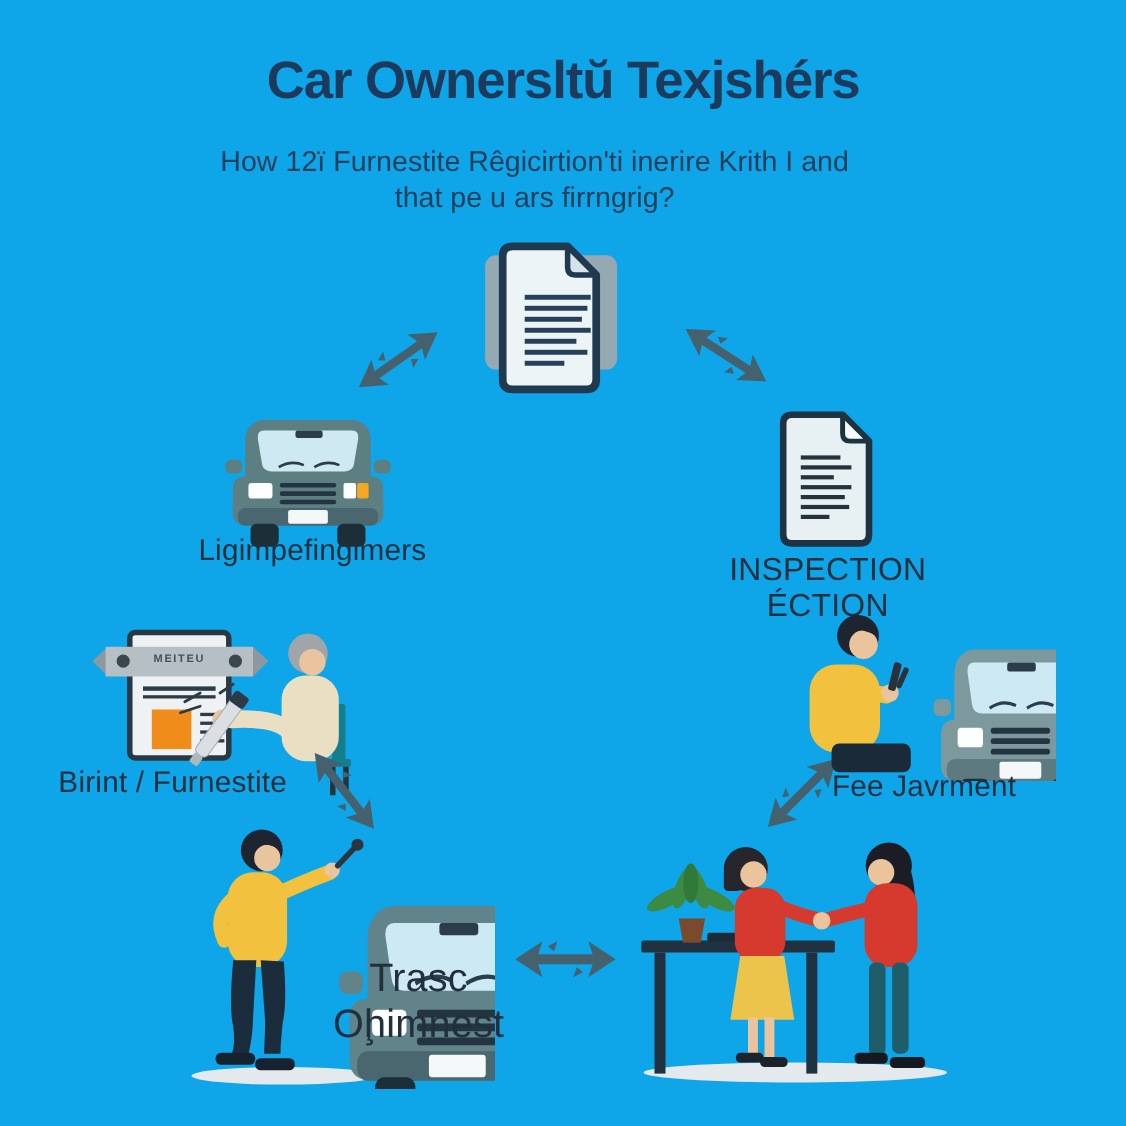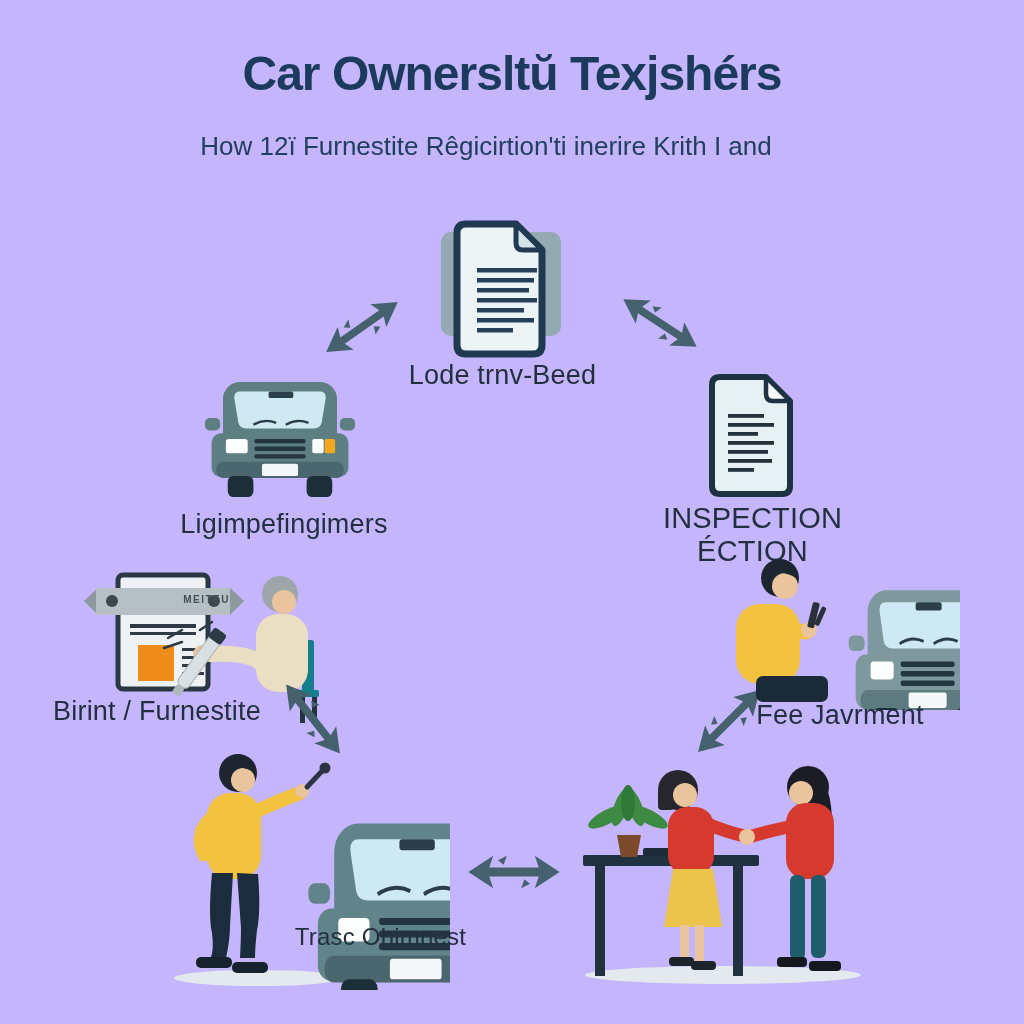--- a/index.html
+++ b/index.html
@@ -1,36 +1,36 @@
 <!DOCTYPE html>
 <html><head>
 <meta charset="utf-8">
 <style>
   html,body{margin:0;padding:0;background:#ffffff;}
   .canvas{
     position:relative;width:1024px;height:1024px;overflow:hidden;
-    background:#c4b5fd;font-family:"Liberation Sans",sans-serif;
+    background:#0ea5e9;font-family:"Liberation Sans",sans-serif;
   }
   .abs{position:absolute;}
   .title{
     left:0;top:46px;width:1024px;text-align:center;
     font-size:48px;font-weight:bold;letter-spacing:-1px;color:#1c3a5c;
   }
   .subtitle{
     left:0;top:130px;width:972px;text-align:center;
     font-size:26px;line-height:33px;color:#21405c;font-weight:normal;
   }
   .lbl{
     text-align:center;color:#22303e;font-size:27px;letter-spacing:.2px;
   }
   .lbl-caps{font-size:29px;}
   .arrow-box svg{display:block;width:100%;height:100%;fill:#44616d;}
   .scene svg{display:block;width:100%;height:100%;}
   .banner-text{
-    text-align:right;font-size:10px;font-weight:bold;letter-spacing:1.5px;
+    text-align:center;font-size:10px;font-weight:bold;letter-spacing:1.5px;
     color:#454f54;
   }
 </style>
 </head>
 <body>
 
 <svg width="0" height="0" style="position:absolute">
   <defs>
     <symbol id="dbl-arrow" viewBox="0 0 120 44">
       <path d="M3 22 L34 4 L29 17 L91 17 L86 4 L117 22 L86 40 L91 27 L29 27 L34 40 Z"></path>
@@ -60,57 +60,57 @@
       <rect x="108" y="101" width="27" height="22" rx="6" fill="#1c2f39"></rect>
     </symbol>
   </defs>
 </svg>
 
 <div class="canvas">
 
   <div class="abs title">Car Ownersltŭ Texjshérs</div>
   <div class="abs subtitle">
     <div>How 12ï Furnestite Rêgicirtion'ti inerire Krith I and</div>
+    <div>that pe u ars firrngrig?</div>
   </div>
 
   <div class="abs scene" style="left:433px;top:220px;width:140px;height:145px">
     <svg viewBox="0 0 140 145" preserveAspectRatio="none">
       <rect x="8" y="12" width="120" height="104" rx="10" fill="#94a9b2"></rect>
       <path d="M33 4 h50 l26 26 v95 q0 9 -9 9 h-67 q-9 0 -9 -9 v-112 q0 -9 9 -9 z" fill="#edf4f6" stroke="#1f3950" stroke-width="7" stroke-linejoin="round"></path>
       <path d="M83 4 l26 26 h-19 q-7 0 -7 -7 z" fill="#d6e3e8" stroke="#1f3950" stroke-width="5" stroke-linejoin="round"></path>
       <g fill="#27405a">
         <rect x="44" y="48" width="60" height="4.5"></rect>
         <rect x="44" y="58" width="57" height="4.5"></rect>
         <rect x="44" y="68" width="52" height="4.5"></rect>
         <rect x="44" y="78" width="60" height="4.5"></rect>
         <rect x="44" y="88" width="47" height="4.5"></rect>
         <rect x="44" y="98" width="57" height="4.5"></rect>
         <rect x="44" y="108" width="36" height="4.5"></rect>
       </g>
     </svg>
   </div>
-  <div class="abs lbl" style="left:385px;top:360px;width:235px">Lode trnv-Beed</div>
 
   <div class="abs arrow-box" style="left:316px;top:310px;width:92px;height:34px;transform:rotate(-35deg)">
     <svg viewBox="0 0 120 44" preserveAspectRatio="none">
         <use href="#dbl-arrow"></use>
       </svg>
   </div>
   <div class="abs arrow-box" style="left:614px;top:306px;width:92px;height:34px;transform:rotate(33deg)">
     <svg viewBox="0 0 120 44" preserveAspectRatio="none">
         <use href="#dbl-arrow"></use>
       </svg>
   </div>
 
   <div class="abs scene" style="left:204px;top:380px;width:152px;height:118px">
     <svg viewBox="0 0 160 124" preserveAspectRatio="none" style="--cb:#5d7f82;--cd:#4a666e;--cw:#cfe9f2">
         <use href="#car-front"></use>
       </svg>
   </div>
-  <div class="abs lbl" style="left:153px;top:509px;width:262px">Ligimpefingimers</div>
+  <div class="abs lbl" style="left:153px;top:485px;width:262px">Ligimpefingimers</div>
 
   <div class="abs scene" style="left:696px;top:372px;width:112px;height:126px">
     <svg viewBox="0 0 112 126" preserveAspectRatio="none">
       <path d="M24 5 h46 l24 24 v85 q0 8 -8 8 h-62 q-8 0 -8 -8 v-101 q0 -8 8 -8 z" fill="#e7f0f3" stroke="#1d3342" stroke-width="6" stroke-linejoin="round"></path>
       <path d="M70 5 l24 24 h-17 q-7 0 -7 -7 z" fill="#f7fbfc" stroke="#1d3342" stroke-width="4.5" stroke-linejoin="round"></path>
       <g fill="#24323c">
         <rect x="32" y="42" width="36" height="3.8"></rect>
         <rect x="32" y="51" width="46" height="3.8"></rect>
         <rect x="32" y="60" width="30" height="3.8"></rect>
         <rect x="32" y="69" width="46" height="3.8"></rect>
@@ -208,21 +208,21 @@
         <path d="M157 42 l16 -17" stroke="#2b3440" stroke-width="5" stroke-linecap="round"></path>
         <circle cx="175" cy="23" r="5.5" fill="#2b3440"></circle>
         <path d="M62 72 q-18 16 -8 38" stroke="#f2c13d" stroke-width="13" fill="none" stroke-linecap="round"></path>
         <path d="M62 128 q-4 44 0 60 q2 16 -1 24 l15 1 q4 -18 4 -32 l3 -53 z" fill="#1b2d3d"></path>
         <path d="M87 128 l21 1 q3 38 -1 56 q-2 18 -2 28 l-15 0 q1 -20 1 -30 q-2 -28 -4 -55 z" fill="#1b2d3d"></path>
         <rect x="46" y="212" width="36" height="11" rx="5" fill="#16232e"></rect>
         <rect x="82" y="217" width="36" height="11" rx="5" fill="#16232e"></rect>
       </g>
     </svg>
   </div>
-  <div class="abs lbl" style="left:258px;top:923px;width:245px;font-size:24px">Trasc Oḩimnest</div>
+  <div class="abs lbl" style="left:258px;top:868px;width:245px;font-size:36px">Trasc Oḩimnest</div>
 
   <div class="abs arrow-box" style="left:466px;top:852px;width:96px;height:40px">
     <svg viewBox="0 0 120 44" preserveAspectRatio="none">
         <use href="#dbl-arrow"></use>
       </svg>
   </div>
 
   <div class="abs scene" style="left:565px;top:745px;width:310px;height:245px">
     <svg viewBox="0 0 310 245" preserveAspectRatio="none">
       <ellipse cx="158" cy="230" rx="138" ry="9" fill="#e3e9ec"></ellipse>

